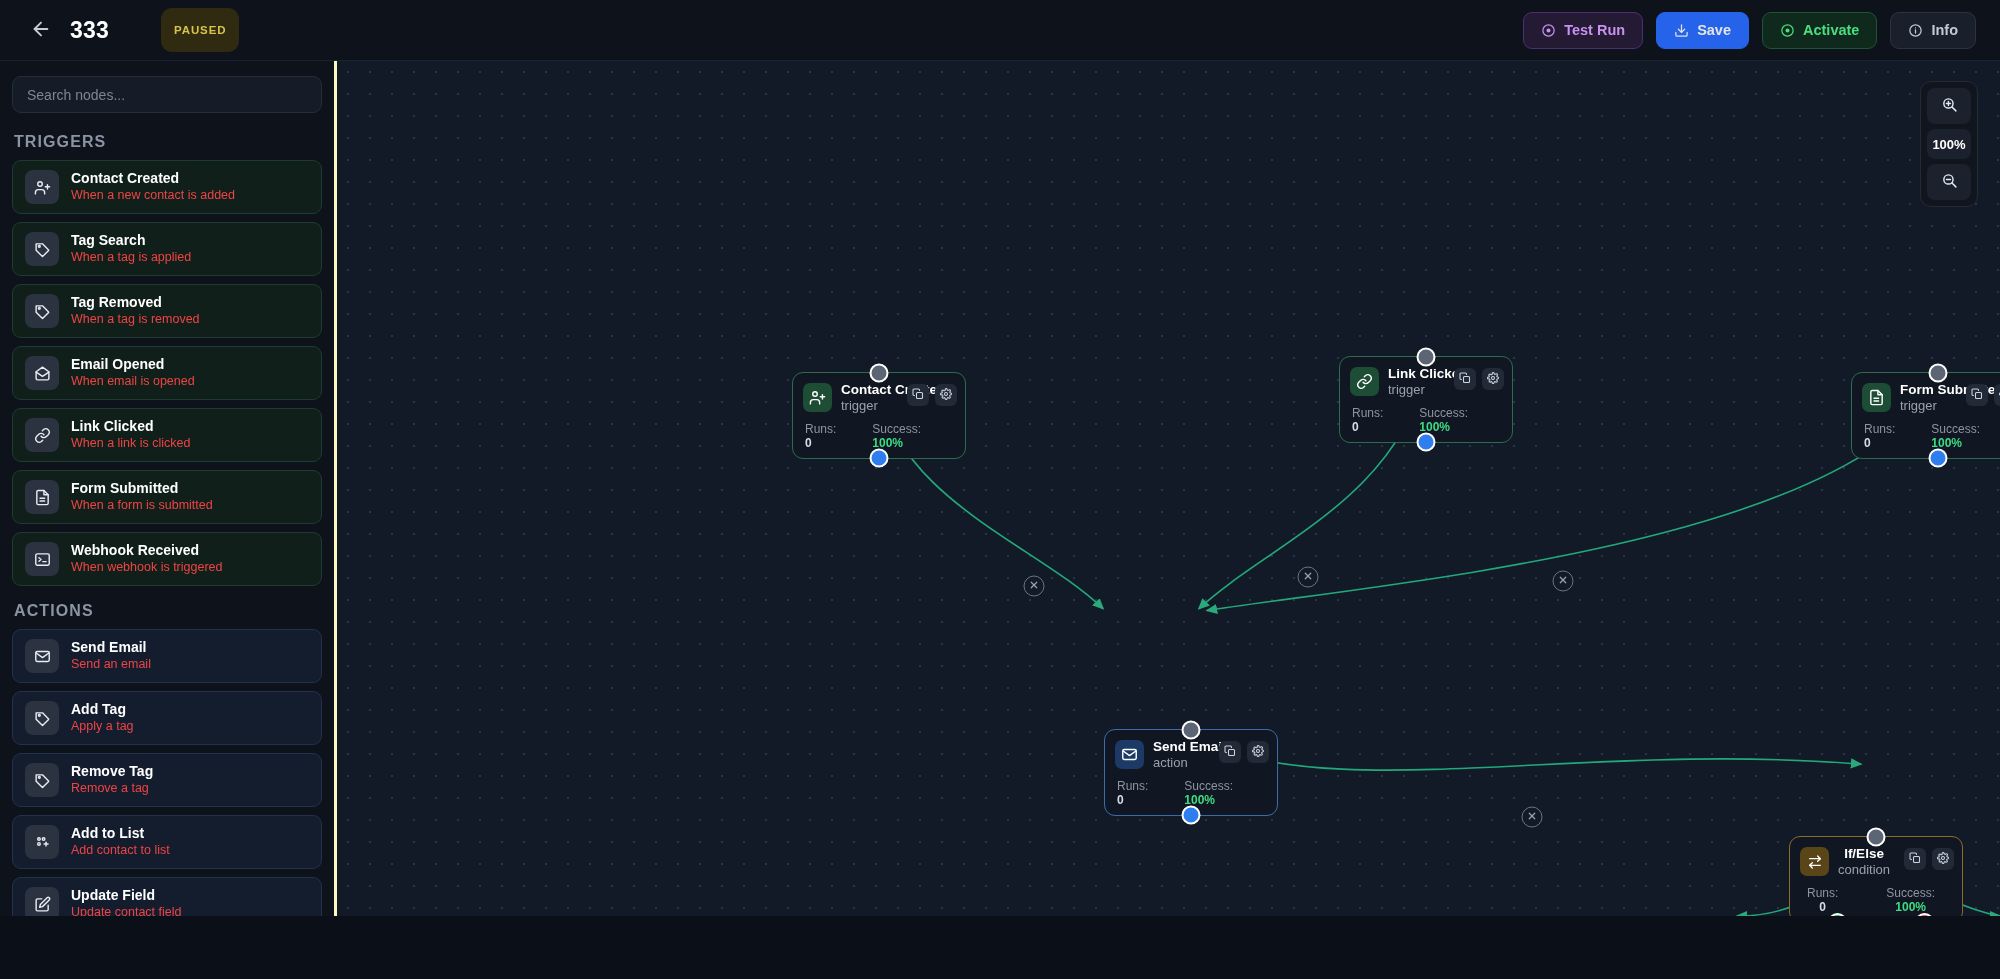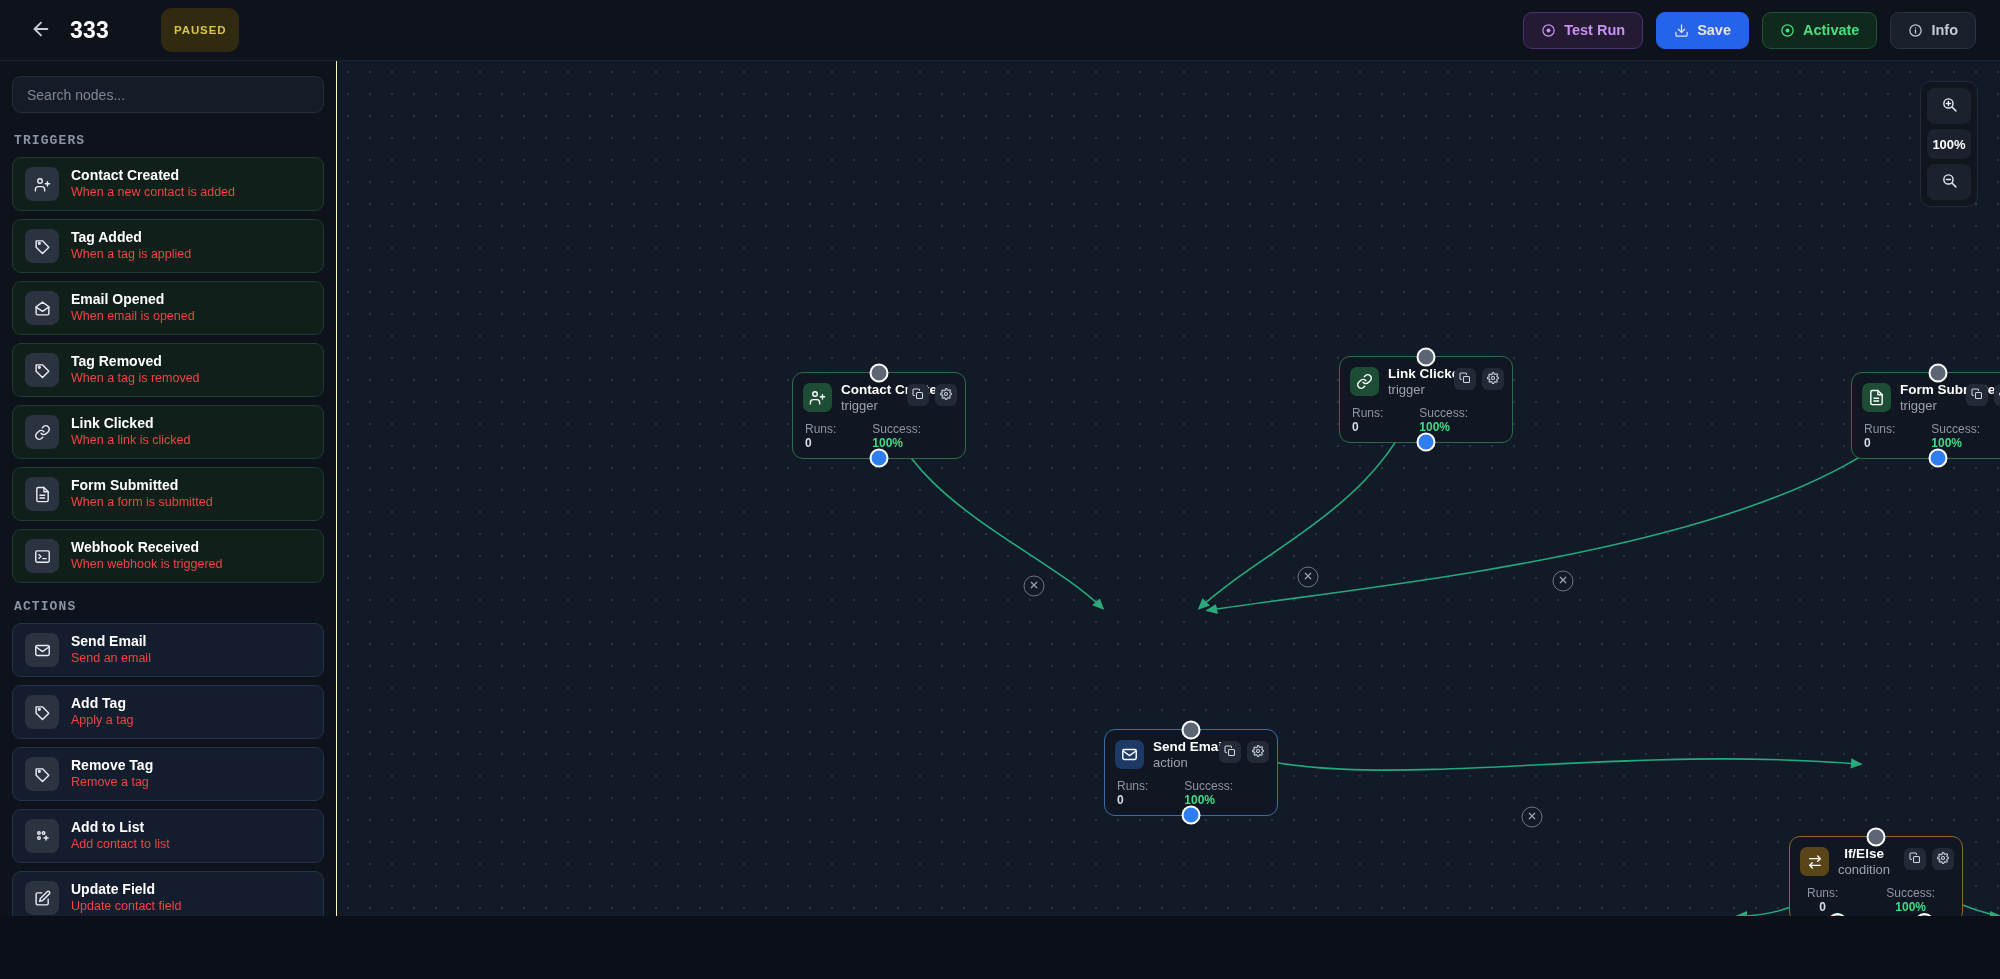--- a/index.html
+++ b/index.html
@@ -49,36 +49,36 @@
   .tb-btn.info    { background: #1a202b; border-color: #2b3340; color: #c3cad6; }
   .tb-btn svg { display: block; }
 
   
   .body-row { flex: 1; display: flex; min-height: 0; }
 
   
   .sidebar {
     width: 337px; min-width: 337px;
     background: #0d121b;
-    border-right: 1px solid #fef9c3;
+    border-right: 3px solid #fef9c3;
     padding: 13px 12px 12px 12px;
     overflow: hidden;
     position: relative; z-index: 20;
   }
   .search-wrap { padding: 2px 0 12px 0; }
   .search-input {
     width: 100%; height: 37px;
     background: #161c27; border: 1px solid #252d3b; border-radius: 9px;
     color: #e4e9f0; font-size: 14px; padding: 0 14px;
     font-family: "Liberation Sans", sans-serif; outline: none;
   }
   .search-input::placeholder { color: #7c8696; }
   .section-label {
-    font-size: 13px; font-weight: bold; letter-spacing: 1.1px;
-    color: #8b94a3; padding: 8px 2px 9px 2px; font-family: Liberation Mono, monospace;
+    font-size: 16px; font-weight: bold; letter-spacing: 1.1px;
+    color: #8b94a3; padding: 8px 2px 9px 2px;
   }
   .node-item {
     display: flex; align-items: center; gap: 12px;
     height: 54px; border-radius: 9px; margin-bottom: 8px;
     padding: 0 12px; cursor: grab;
   }
   .node-item.trig { background: #111f1b; border: 1px solid #1d3b30; }
   .node-item.act  { background: #141d2e; border: 1px solid #223css; }
   .node-item.act  { background: #141d2e; border: 1px solid #22314c; }
   .ni-icon {
@@ -257,46 +257,46 @@
             </div>
           </div>
           <div class="node-item trig">
             <div class="ni-icon">
               <svg width="17" height="17" viewBox="0 0 24 24" fill="none" stroke="currentColor" stroke-width="2" stroke-linecap="round" stroke-linejoin="round">
                 <path d="M20.6 13.4 12 22l-9-9V4h9l8.6 8.6a1.9 1.9 0 0 1 0 0.8z"></path>
                 <circle cx="7.5" cy="7.5" r="1.3"></circle>
               </svg>
             </div>
             <div class="ni-text">
-              <div class="ni-title">Tag Added</div>
+              <div class="ni-title">Tag Search</div>
               <div class="ni-sub">When a tag is applied</div>
+            </div>
+          </div>
+          <div class="node-item trig">
+            <div class="ni-icon">
+              <svg width="17" height="17" viewBox="0 0 24 24" fill="none" stroke="currentColor" stroke-width="2" stroke-linecap="round" stroke-linejoin="round">
+                <path d="M20.6 13.4 12 22l-9-9V4h9l8.6 8.6a1.9 1.9 0 0 1 0 0.8z"></path>
+                <circle cx="7.5" cy="7.5" r="1.3"></circle>
+              </svg>
+            </div>
+            <div class="ni-text">
+              <div class="ni-title">Tag Removed</div>
+              <div class="ni-sub">When a tag is removed</div>
             </div>
           </div>
           <div class="node-item trig">
             <div class="ni-icon">
               <svg width="17" height="17" viewBox="0 0 24 24" fill="none" stroke="currentColor" stroke-width="2" stroke-linecap="round" stroke-linejoin="round">
                 <path d="M3 9.5 12 3l9 6.5V19a2 2 0 0 1-2 2H5a2 2 0 0 1-2-2z"></path>
                 <polyline points="3 10 12 16 21 10"></polyline>
               </svg>
             </div>
             <div class="ni-text">
               <div class="ni-title">Email Opened</div>
               <div class="ni-sub">When email is opened</div>
-            </div>
-          </div>
-          <div class="node-item trig">
-            <div class="ni-icon">
-              <svg width="17" height="17" viewBox="0 0 24 24" fill="none" stroke="currentColor" stroke-width="2" stroke-linecap="round" stroke-linejoin="round">
-                <path d="M20.6 13.4 12 22l-9-9V4h9l8.6 8.6a1.9 1.9 0 0 1 0 0.8z"></path>
-                <circle cx="7.5" cy="7.5" r="1.3"></circle>
-              </svg>
-            </div>
-            <div class="ni-text">
-              <div class="ni-title">Tag Removed</div>
-              <div class="ni-sub">When a tag is removed</div>
             </div>
           </div>
           <div class="node-item trig">
             <div class="ni-icon">
               <svg width="17" height="17" viewBox="0 0 24 24" fill="none" stroke="currentColor" stroke-width="2" stroke-linecap="round" stroke-linejoin="round">
                 <path d="M10 13a5 5 0 0 0 7.5.5l3-3a5 5 0 0 0-7-7l-1.7 1.7"></path>
                 <path d="M14 11a5 5 0 0 0-7.5-.5l-3 3a5 5 0 0 0 7 7l1.7-1.7"></path>
               </svg>
             </div>
             <div class="ni-text">

